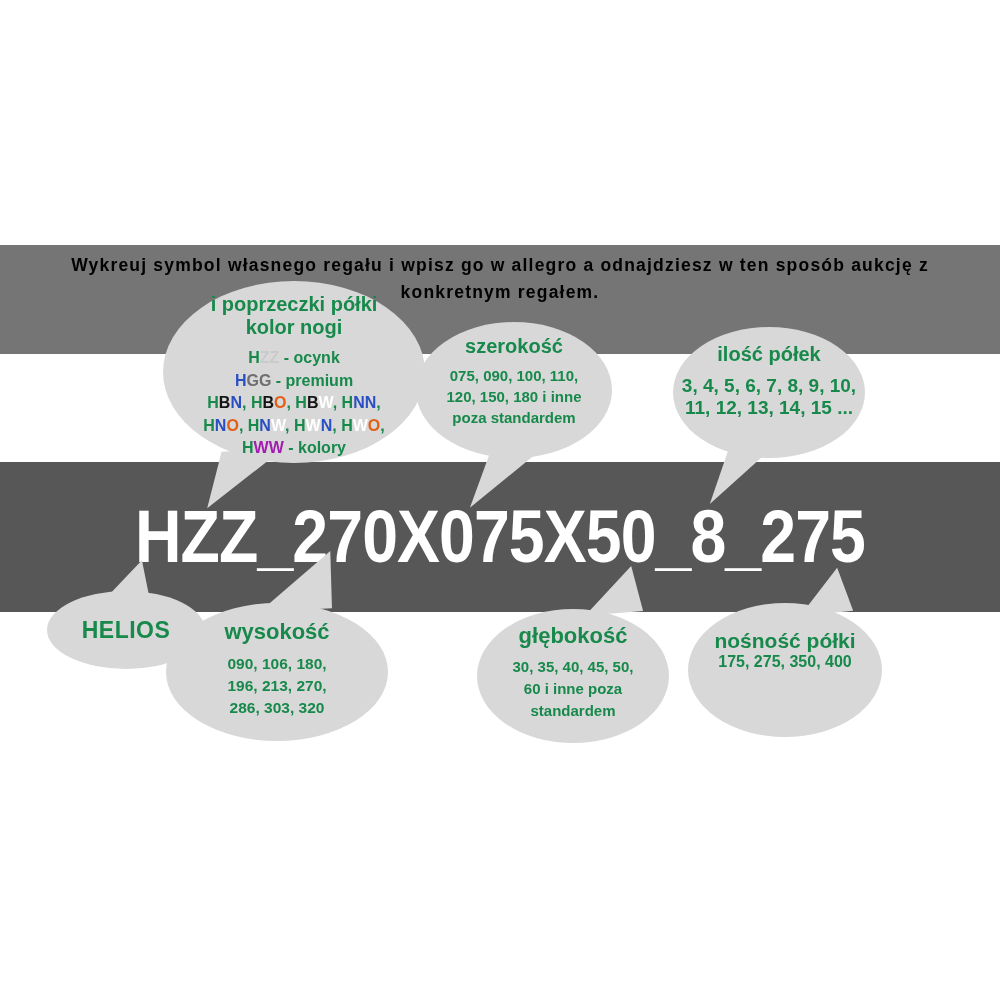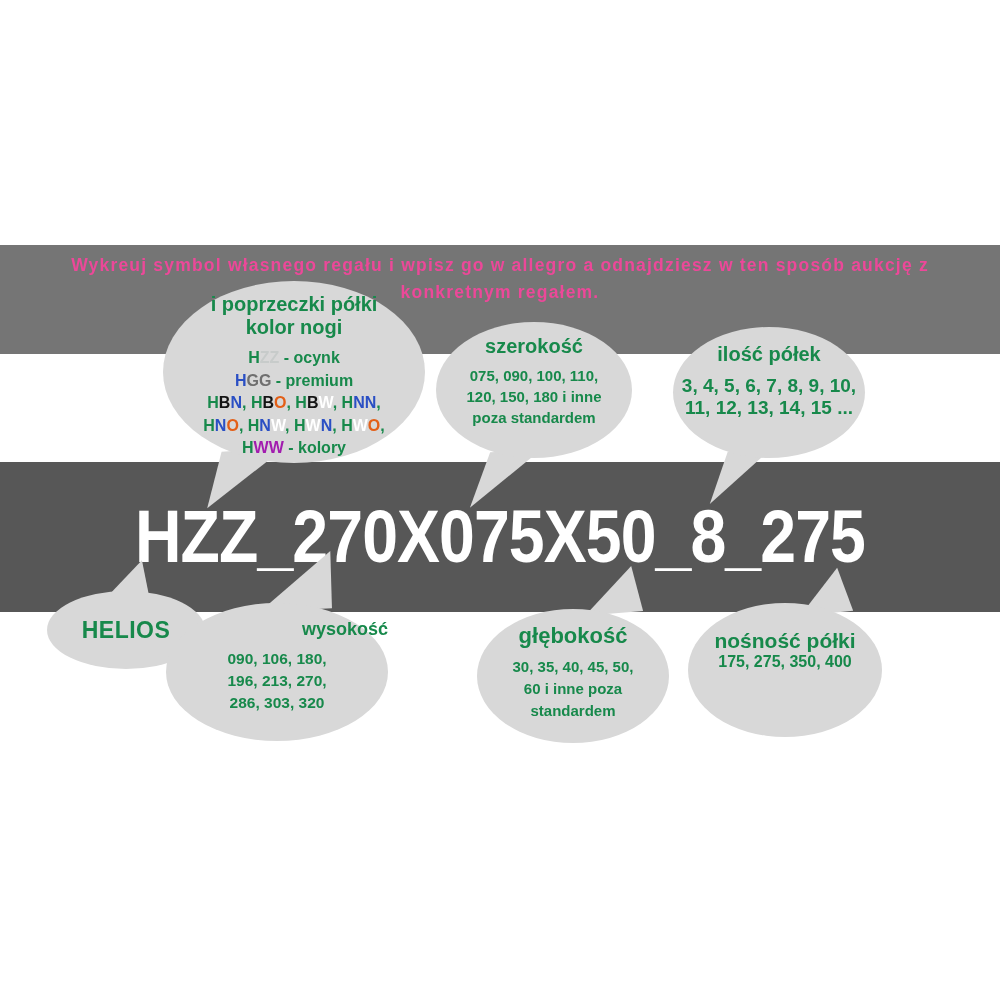--- a/index.html
+++ b/index.html
@@ -5,21 +5,21 @@
   html,body{margin:0;padding:0;background:#ffffff;}
   #stage{
     position:relative;width:1000px;height:1000px;background:#ffffff;overflow:hidden;
     font-family:"Liberation Sans", sans-serif;
   }
   .band{position:absolute;left:0;width:1000px;}
   #band-top{top:245px;height:109px;background:#757575;}
   #band-dark{top:462px;height:150px;background:#575757;}
   #banner{
     position:absolute;top:252px;left:50px;width:900px;
-    color:#ec4899;font-size:17.5px;font-weight:700;letter-spacing:1.2px;
+    color:#000000;font-size:17.5px;font-weight:700;letter-spacing:1.2px;
     line-height:27px;text-align:center;
   }
   #code{
     position:absolute;top:462px;left:0;width:1000px;height:150px;
     display:flex;align-items:center;justify-content:center;
     color:#ffffff;font-size:70px;font-weight:700;letter-spacing:-1px;
     transform:scale(0.92,1.06);
     white-space:nowrap;
   }
   .bubble{
@@ -29,39 +29,39 @@
   .tail{position:absolute;background:#d8d8d8;}
   .b-title{font-weight:700;}
   .b-lines{font-weight:700;}
   
   #kolor-bubble{left:163px;top:281px;width:262px;height:182px;}
   #kolor-bubble .b-title{padding-top:12px;font-size:20px;line-height:23px;}
   #kolor-bubble .b-lines{margin-top:8px;font-size:16px;line-height:22.5px;}
   #tail-kolor{left:200px;top:445px;width:90px;height:68px;
     clip-path:polygon(8% 93%, 24% 10%, 94% 4%);}
   
-  #szer-bubble{left:436px;top:322px;width:196px;height:136px;}
+  #szer-bubble{left:416px;top:322px;width:196px;height:136px;}
   #szer-bubble .b-title{padding-top:13px;font-size:20px;}
   #szer-bubble .b-lines{margin-top:7px;font-size:15px;line-height:21px;}
   #tail-szer{left:462px;top:445px;width:88px;height:66px;
     clip-path:polygon(9% 95%, 32% 11%, 89% 8%);}
   
   #ilosc-bubble{left:673px;top:327px;width:192px;height:131px;}
   #ilosc-bubble .b-title{padding-top:16px;font-size:20px;}
   #ilosc-bubble .b-lines{margin-top:9px;font-size:19px;line-height:22px;}
   #tail-ilosc{left:702px;top:445px;width:78px;height:62px;
     clip-path:polygon(10% 95%, 33% 11%, 87% 8%);}
   
   #helios-bubble{left:47px;top:591px;width:158px;height:78px;}
   #helios-bubble .b-title{line-height:78px;font-size:23px;letter-spacing:0.5px;}
   #tail-helios{left:92px;top:555px;width:64px;height:52px;
     clip-path:polygon(78% 10%, 13% 94%, 91% 90%);}
   
   #wys-bubble{left:166px;top:603px;width:222px;height:138px;}
-  #wys-bubble .b-title{padding-top:16px;font-size:18px;text-align:right;}
+  #wys-bubble .b-title{padding-top:16px;font-size:22px;}
   #wys-bubble .b-lines{margin-top:8px;font-size:15.5px;line-height:22px;}
   #tail-wys{left:253px;top:546px;width:84px;height:70px;
     clip-path:polygon(92% 7%, 8% 94%, 94% 89%);}
   
   #gleb-bubble{left:477px;top:609px;width:192px;height:134px;}
   #gleb-bubble .b-title{padding-top:14px;font-size:22px;}
   #gleb-bubble .b-lines{margin-top:7px;font-size:15px;line-height:22px;}
   #tail-gleb{left:578px;top:560px;width:70px;height:60px;
     clip-path:polygon(76% 10%, 10% 93%, 93% 85%);}
   

